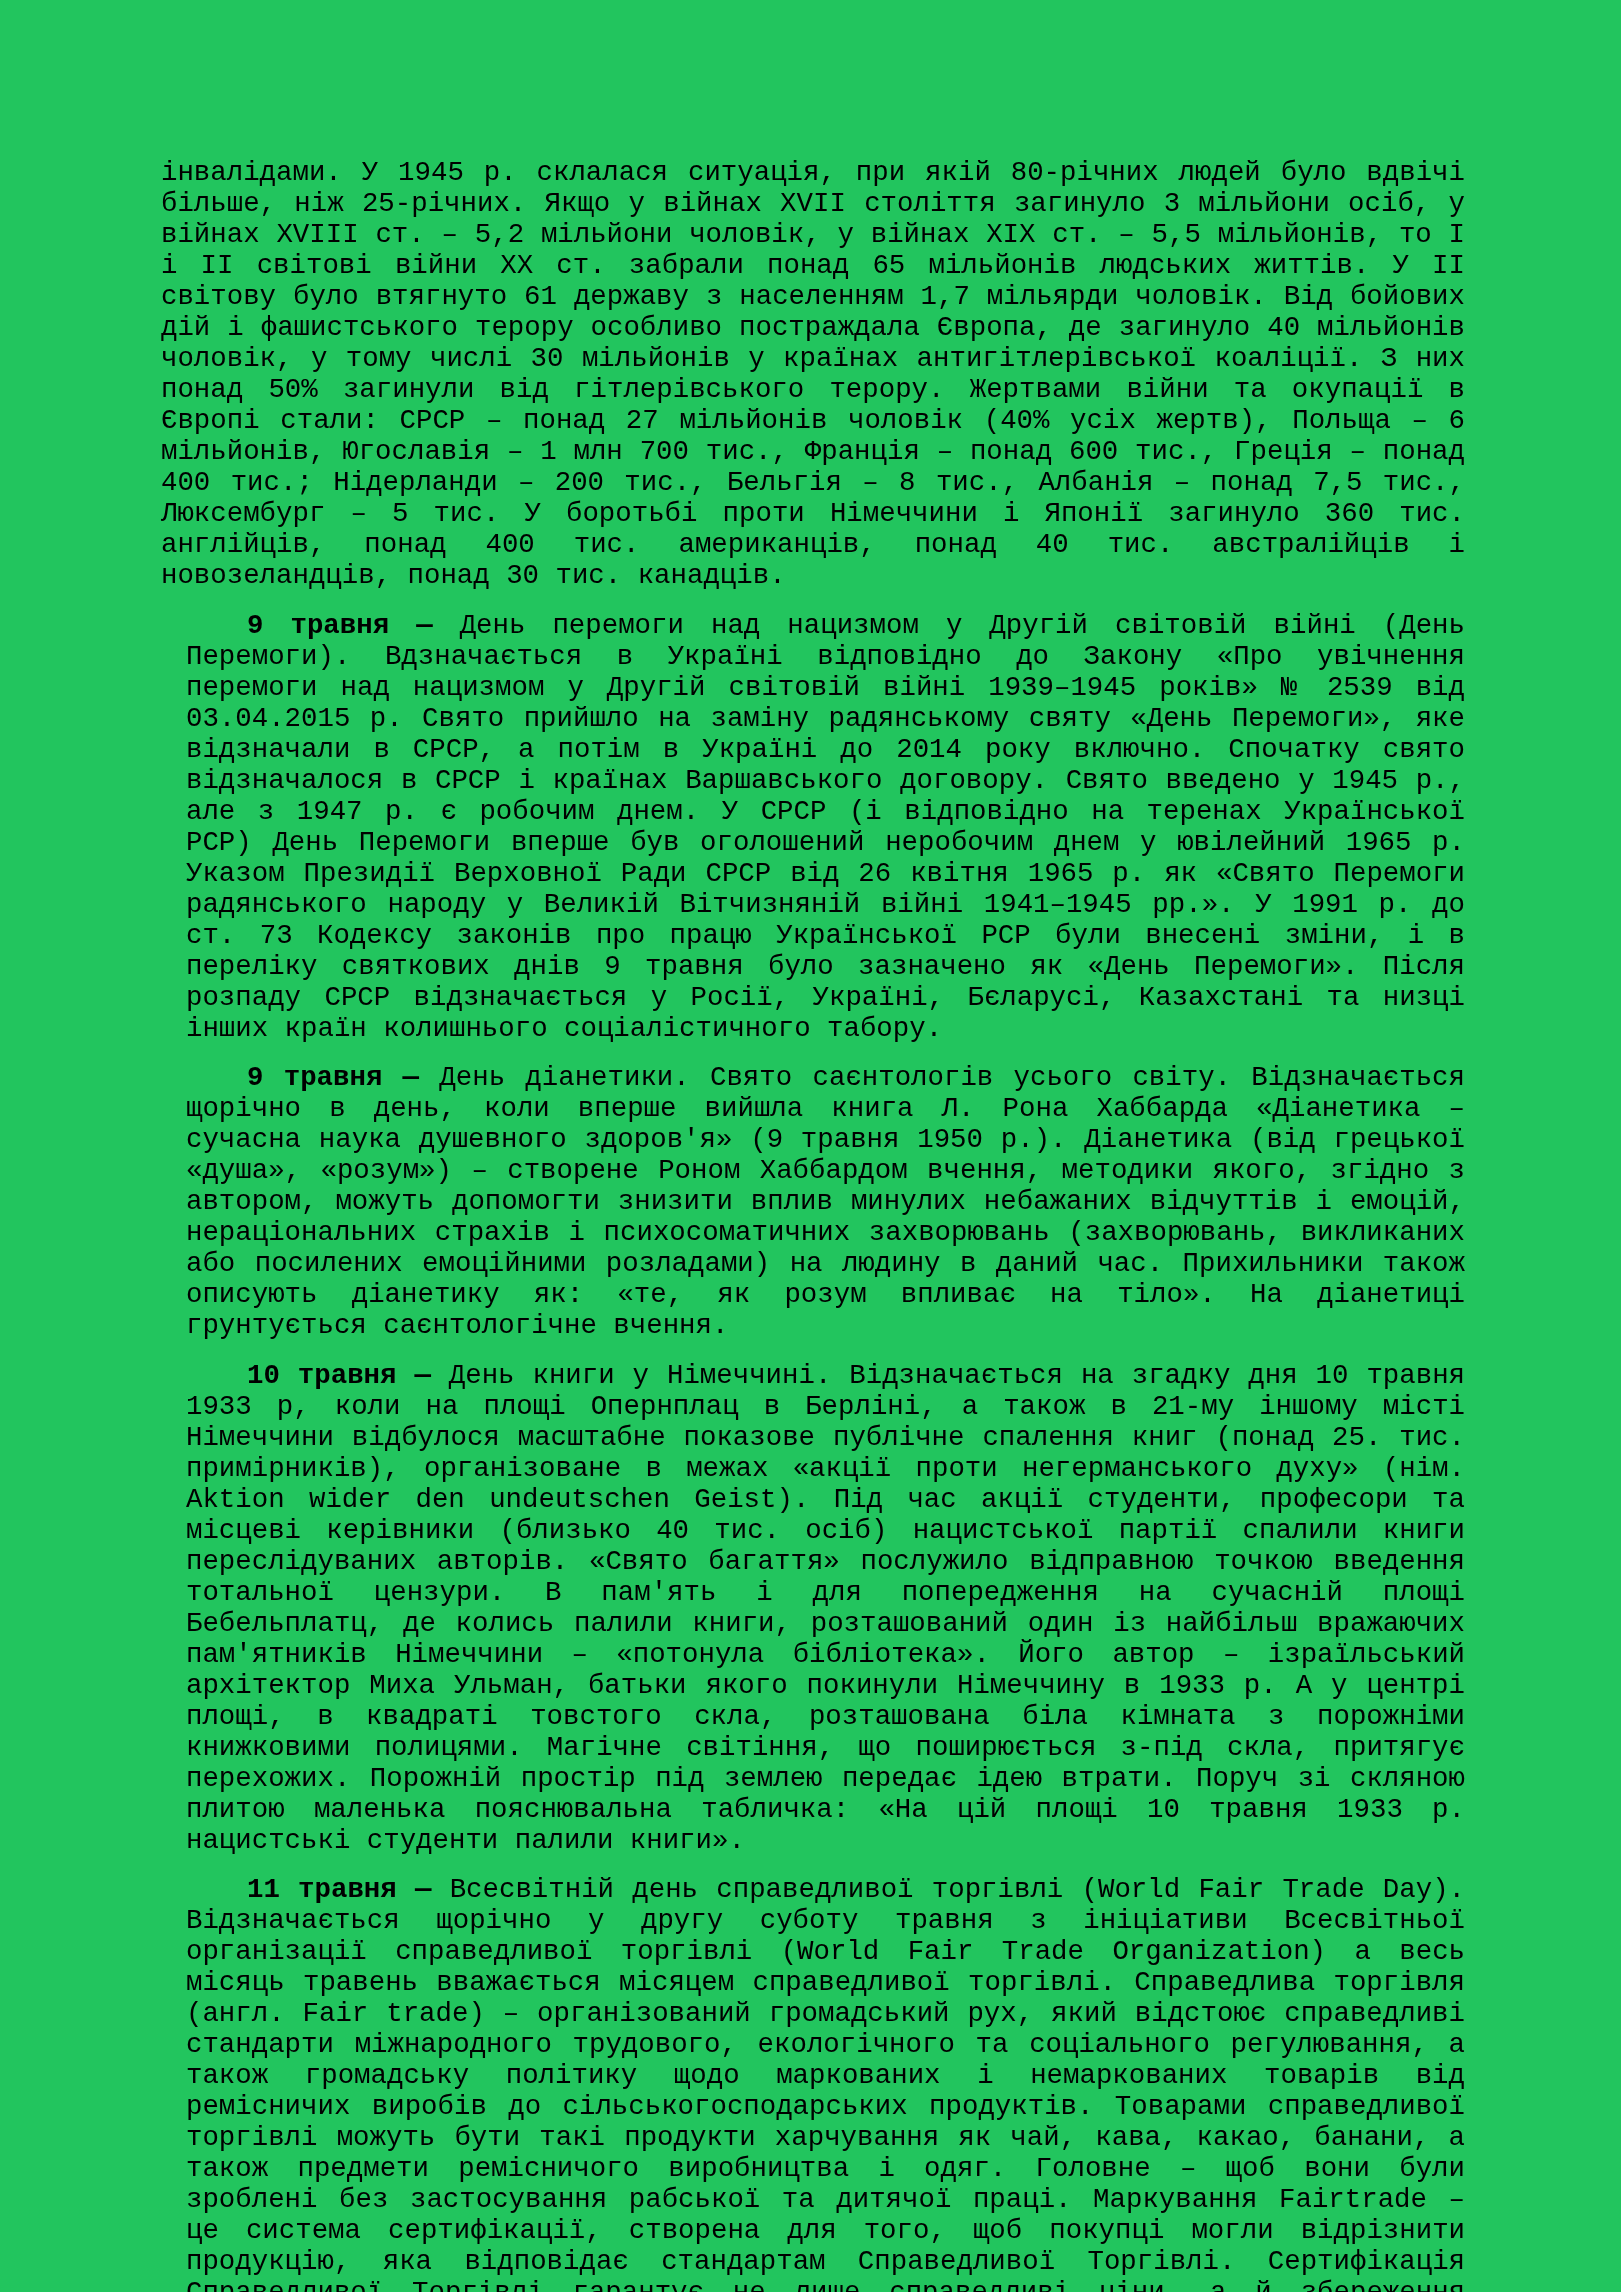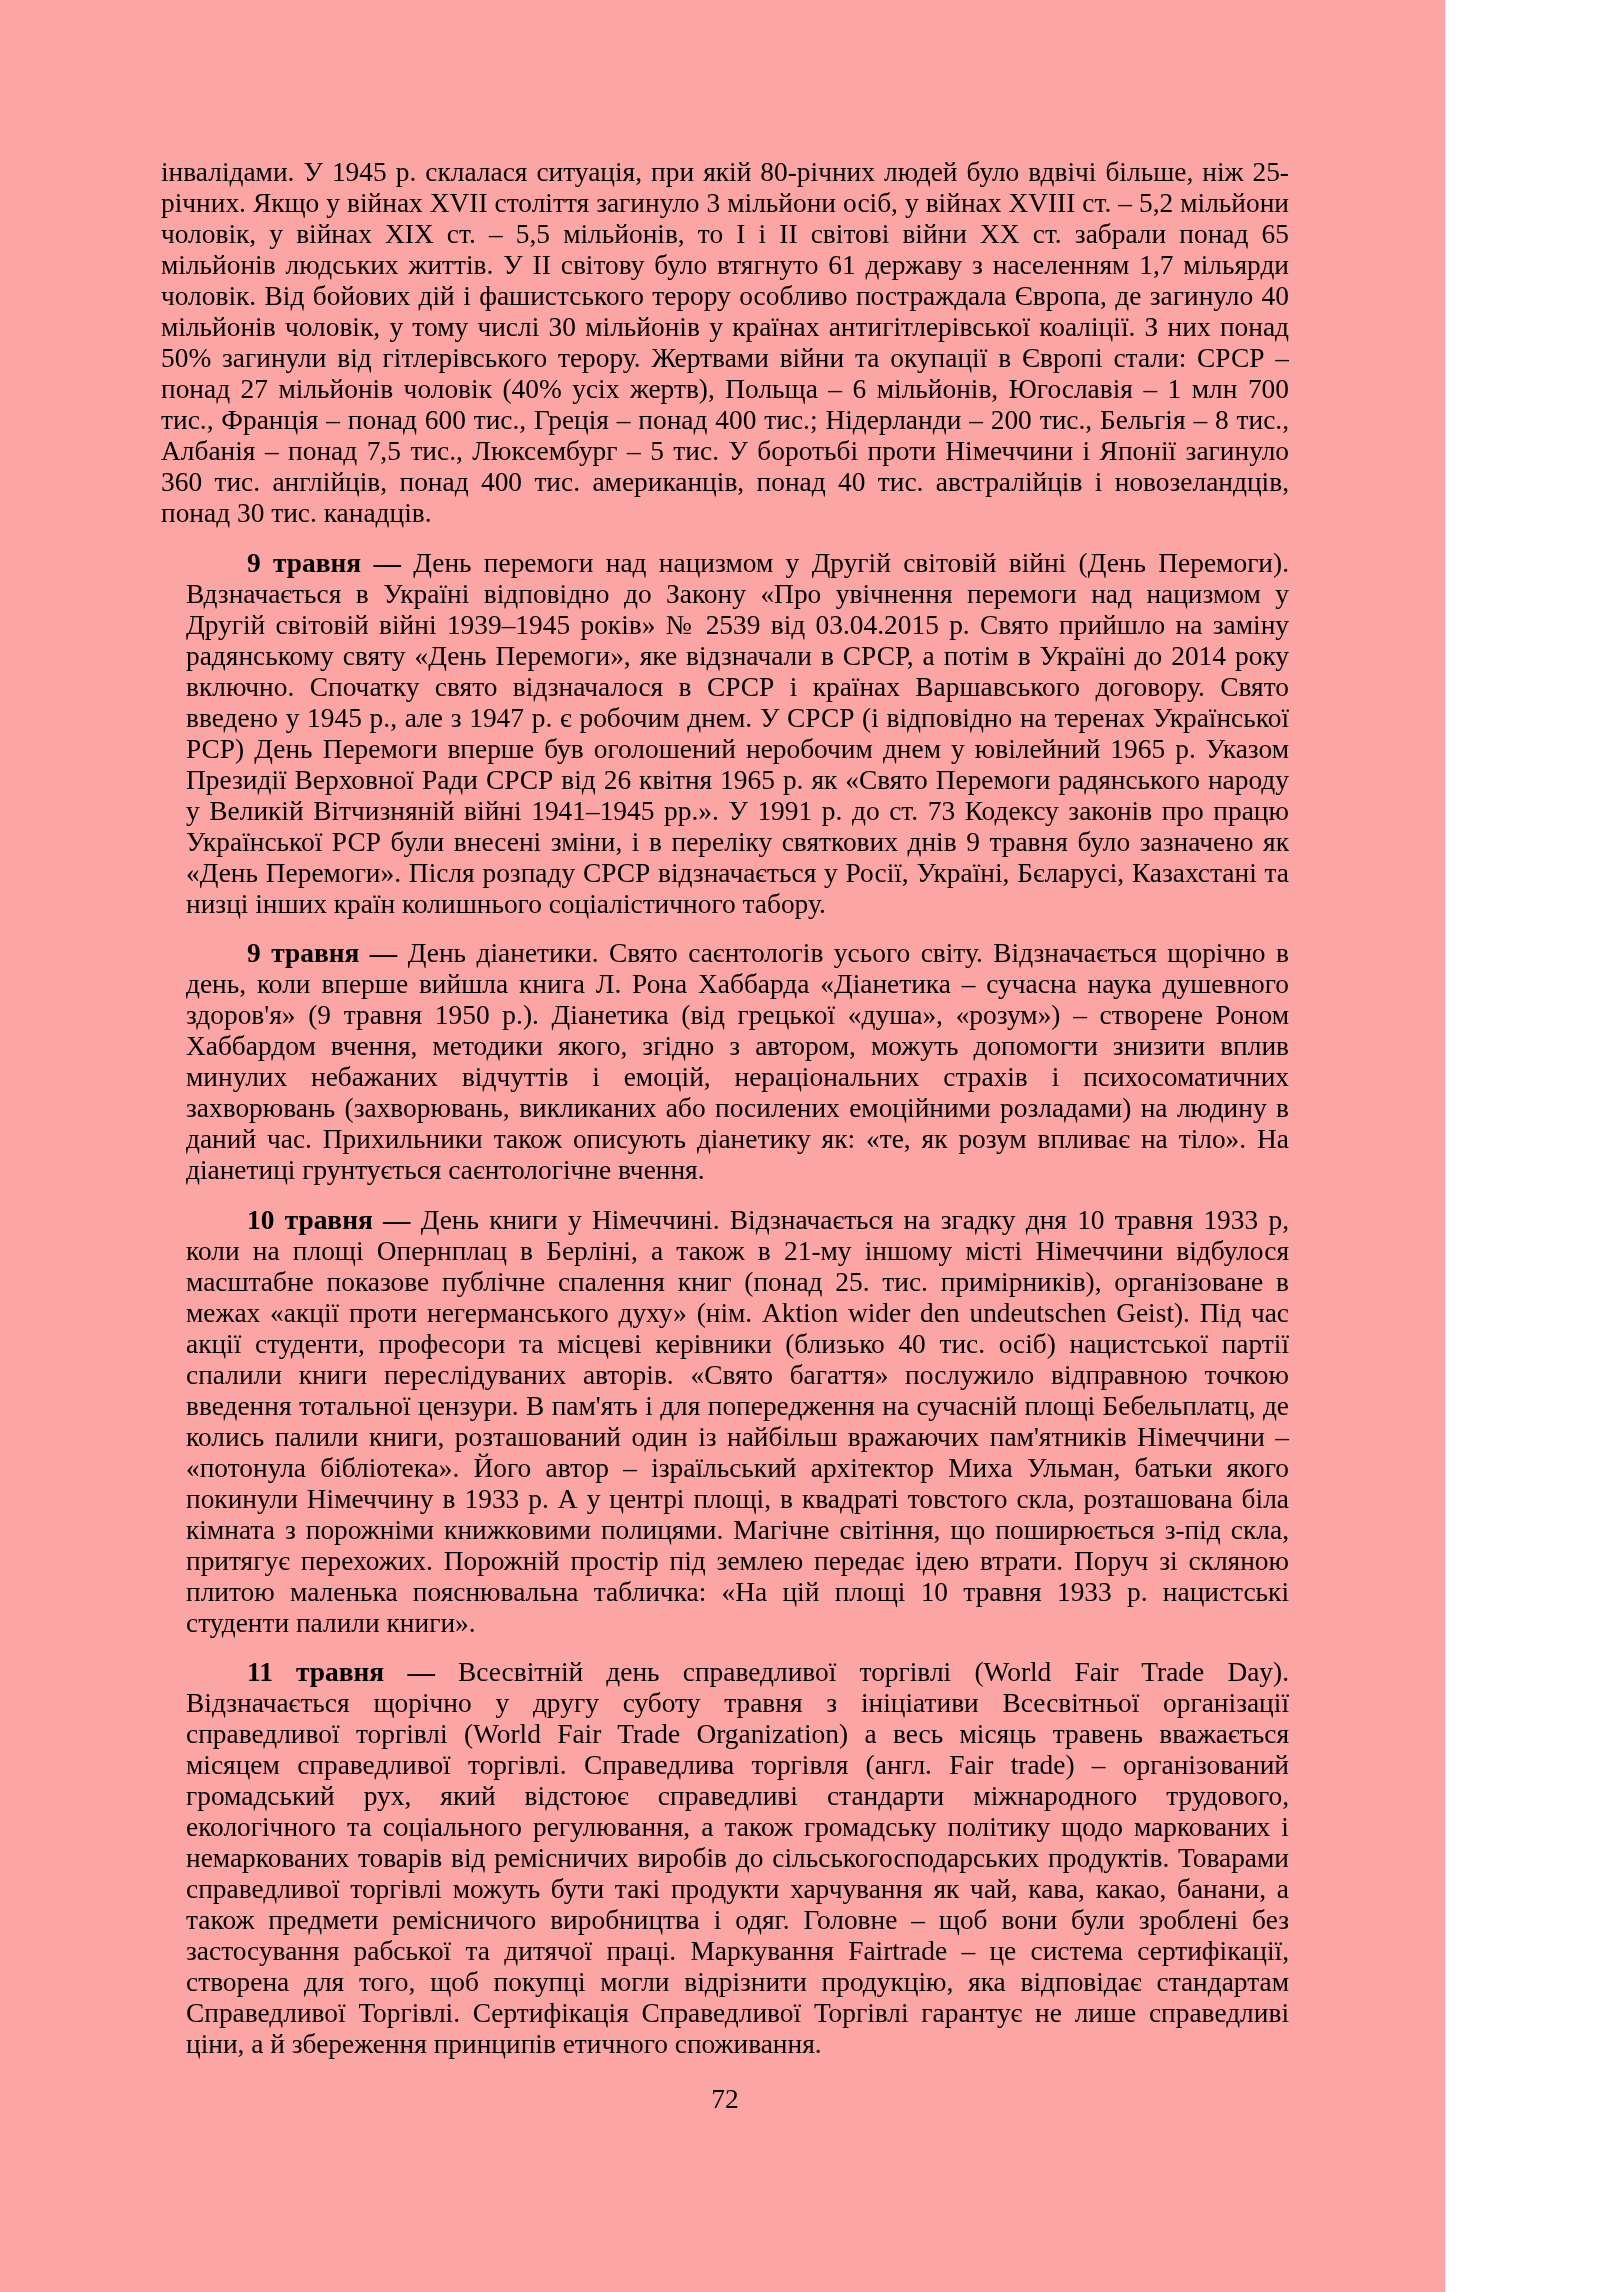--- a/index.html
+++ b/index.html
@@ -1,22 +1,22 @@
 <!DOCTYPE html>
 <html lang="uk"><head>
 <meta charset="utf-8">
 <style>
   html, body { margin: 0; padding: 0; background: #ffffff; }
   .page {
     position: relative;
-    width: 1445px;
+    width: 1621px;
     height: 2293px;
-    background: #fca5a5;
+    background: #22c55e;
     color: #000000;
-    font-family: Liberation Serif, serif;
+    font-family: Liberation Mono, monospace;
     font-size: 27.4px;
     line-height: 31px;
     box-sizing: border-box;
     padding: 157px 156px 0 161px;
     overflow: hidden;
   }
   .para {
     margin: 0 0 18.6px 0;
     text-align: justify;
     hyphens: none;

